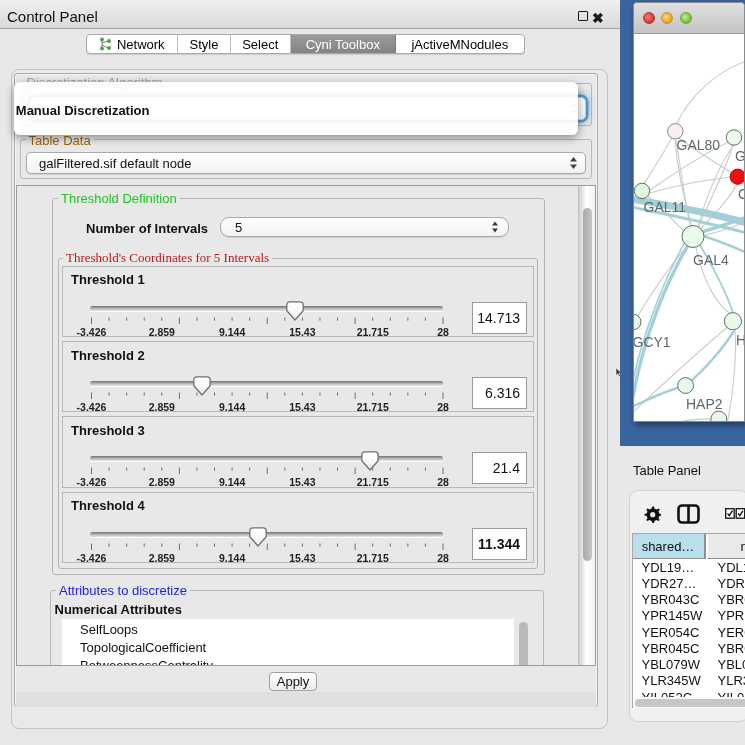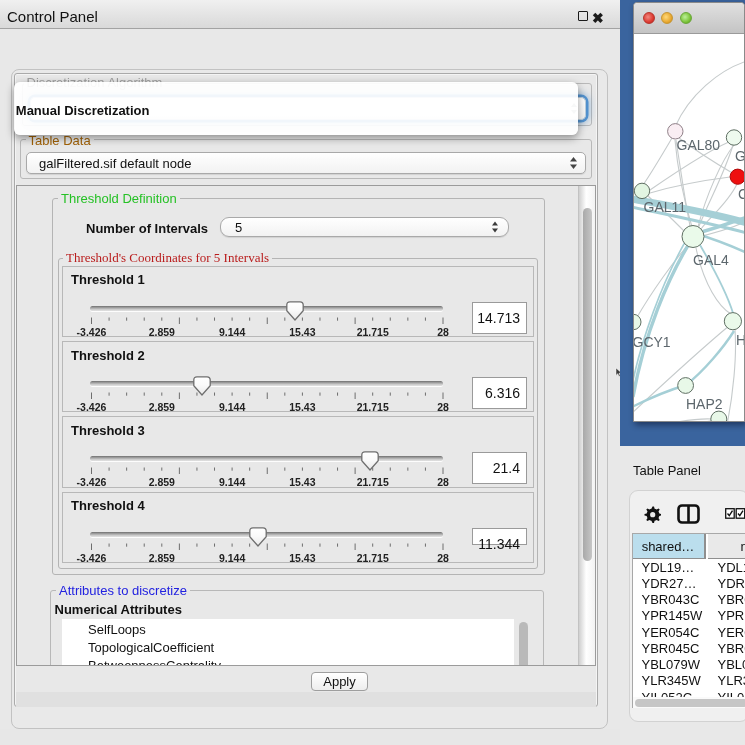--- a/index.html
+++ b/index.html
@@ -48,21 +48,21 @@
 .tbox { position:absolute; border:1px solid #b8b8b8; background:#e8e8e8; }
 .tlabel { position:absolute; left:8px; top:5.5px; font-weight:bold; font-size:13px; }
 .track { position:absolute; height:5px; border-radius:2.5px;
   background:linear-gradient(#6f6f6f,#a8a8a8 40%,#d2d2d2 75%,#e2e2e2); box-shadow:0 1px 0 rgba(255,255,255,0.9); }
 .numfield { position:absolute; background:#fff; border:1px solid #9a9a9a; font-size:14px;
   text-align:right; padding-right:6px; }
 .ticklabel { position:absolute; font-size:10.5px; font-weight:bold; color:#222; transform:translateX(-50%); }
 
 
 #attrlist { position:absolute; background:#fff; }
-#attrlist div { padding-left:26px; height:18.4px; line-height:18.4px; }
+#attrlist div { padding-left:18px; height:18.4px; line-height:18.4px; }
 
 .btn { position:absolute; background:linear-gradient(#ffffff,#ededed); border:1px solid #9e9e9e;
   border-radius:4px; text-align:center; }
 
 
 #rightside { left:620px; top:0; width:125px; height:446px; background:#3a649e; }
 #netwin { position:absolute; left:13px; top:2px; width:112px; height:420px; background:#fff;
   border:1px solid #8a8a8a; border-radius:4px 4px 0 0; box-shadow:2px 3px 6px rgba(0,0,20,0.45); }
 #nettitle { position:absolute; left:0; top:0; width:100%; height:31px;
   background:linear-gradient(#e0e0e0,#c4c4c4); border-bottom:1px solid #9a9a9a; border-radius:4px 4px 0 0; }
@@ -78,20 +78,33 @@
 </head>
 <body>
 <div id="root">
 
   <div class="abs" id="titlebar">
       <span class="t">Control Panel</span>
     </div>
   <div class="abs" style="left:578px; top:11px; width:9.5px; height:9.5px; border:1.6px solid #1a1a1a; border-radius:1px;"></div>
   <span class="winbtn" style="left:592px; font-size:14px;">✖</span>
 
+  <div class="abs seg" id="toptabs" style="left:85.5px; top:34px; width:439px; height:20px;">
+    <div class="s" style="width:92px;"><svg width="13" height="14" viewBox="0 0 13 14" style="margin-right:5px;">
+          <path d="M3 3 L3 11 M3 6 L9 4 M3 8 L9 11" stroke="#777" stroke-width="1" fill="none"></path>
+          <circle cx="3" cy="2.5" r="2" fill="#4aa54a"></circle>
+          <circle cx="3" cy="11.5" r="2" fill="#4aa54a"></circle>
+          <circle cx="10" cy="4" r="2" fill="#4aa54a"></circle>
+          <circle cx="10" cy="11" r="2" fill="#4aa54a"></circle>
+        </svg>Network</div>
+    <div class="s" style="width:53px;">Style</div>
+    <div class="s" style="width:60px;">Select</div>
+    <div class="s sel" style="width:106px;">Cyni Toolbox</div>
+    <div class="s" style="width:128px;">jActiveMNodules</div>
+  </div>
 
   <div class="abs" id="outerpanel"></div>
   <div class="abs" id="innerpanel"></div>
 
   <div class="group" style="left:22px; top:83.3px; width:570.3px; height:42.7px;"></div>
   <span class="gtitle" style="left:23.5px; top:75px; color:#9e9e9e;">Discretization Algorithm</span>
   <div class="combo" style="left:30px; top:97px; width:555.5px; height:22.5px; box-shadow:0 0 0 2.5px rgba(77,142,204,0.95), 0 0 7px 3px rgba(77,142,204,0.55); border-color:#b9cede;">
     <span class="stepper" style="right:7px;">
         <svg width="8" height="13" viewBox="0 0 8 13">
           <path d="M4 1 L7 5 L1 5 Z" fill="#9aa0a6"></path>
@@ -226,35 +239,35 @@
       <svg class="thumbp2" style="position:absolute; left:185.7px; top:34.2px; width:18px; height:20px;" viewBox="0 0 18 20">
           <defs>
             <linearGradient id="tg3" x1="0" y1="0" x2="0" y2="1">
               <stop offset="0" stop-color="#ffffff"></stop>
               <stop offset="0.45" stop-color="#fafafa"></stop>
               <stop offset="1" stop-color="#e9e9e9"></stop>
             </linearGradient>
           </defs>
           <path d="M4,0.8 L14,0.8 Q17.2,0.8 17.2,4 L17.2,9.8 L9,19 L0.8,9.8 L0.8,4 Q0.8,0.8 4,0.8 Z" fill="url(#tg3)" stroke="#6e6e6e" stroke-width="1.3"></path>
         </svg>
-      <div class="numfield" style="left:409px; top:35px; width:55px; height:17px; line-height:30px;">11.344</div>
+      <div class="numfield" style="left:409px; top:35px; width:55px; height:32px; line-height:30px;font-weight:bold;">11.344</div>
     </div>
 
     <div class="group" style="left:33px; top:403.5px; width:493.5px; height:120px;"></div>
     <span class="gtitle" style="left:39px; top:397px; color:#2222e0;">Attributes to discretize</span>
     <span class="abs" style="left:37.5px; top:415.5px; font-weight:bold;">Numerical Attributes</span>
     <div id="attrlist" style="left:45px; top:432.5px; width:452px; height:46px; overflow:hidden; padding-top:2px;">
       <div>SelfLoops</div>
       <div>TopologicalCoefficient</div>
       <div>BetweennessCentrality</div>
     </div>
     <div class="abs" style="left:502px; top:436px; width:9px; height:50px; border-radius:4.5px; background:#b9b9b9;"></div>
   </div>
 
-  <div class="btn" style="left:269px; top:672px; width:57px; height:18.5px; line-height:17px;margin-left:42px;">Apply</div>
+  <div class="btn" style="left:269px; top:672px; width:48px; height:18.5px; line-height:17px;">Apply</div>
   <div class="abs" style="left:16px; top:692px; width:580px; height:15px; background:#e0e0e0;"></div>
 
   <div class="abs" style="left:0; top:729px; width:620px; height:16px; background:#e7e7e7;"></div>
 
   <svg class="abs" style="left:615px; top:368px;" width="7" height="9" viewBox="0 0 7 9">
     <path d="M1,0 L1,7.4 L2.8,5.7 L4,8.6 L5.3,8 L4.1,5.2 L6.6,5 Z" fill="#3c3c3c" stroke="#fff" stroke-width="0.5"></path>
   </svg>
 
   <div class="abs" id="rightside">
     <div id="netwin">

